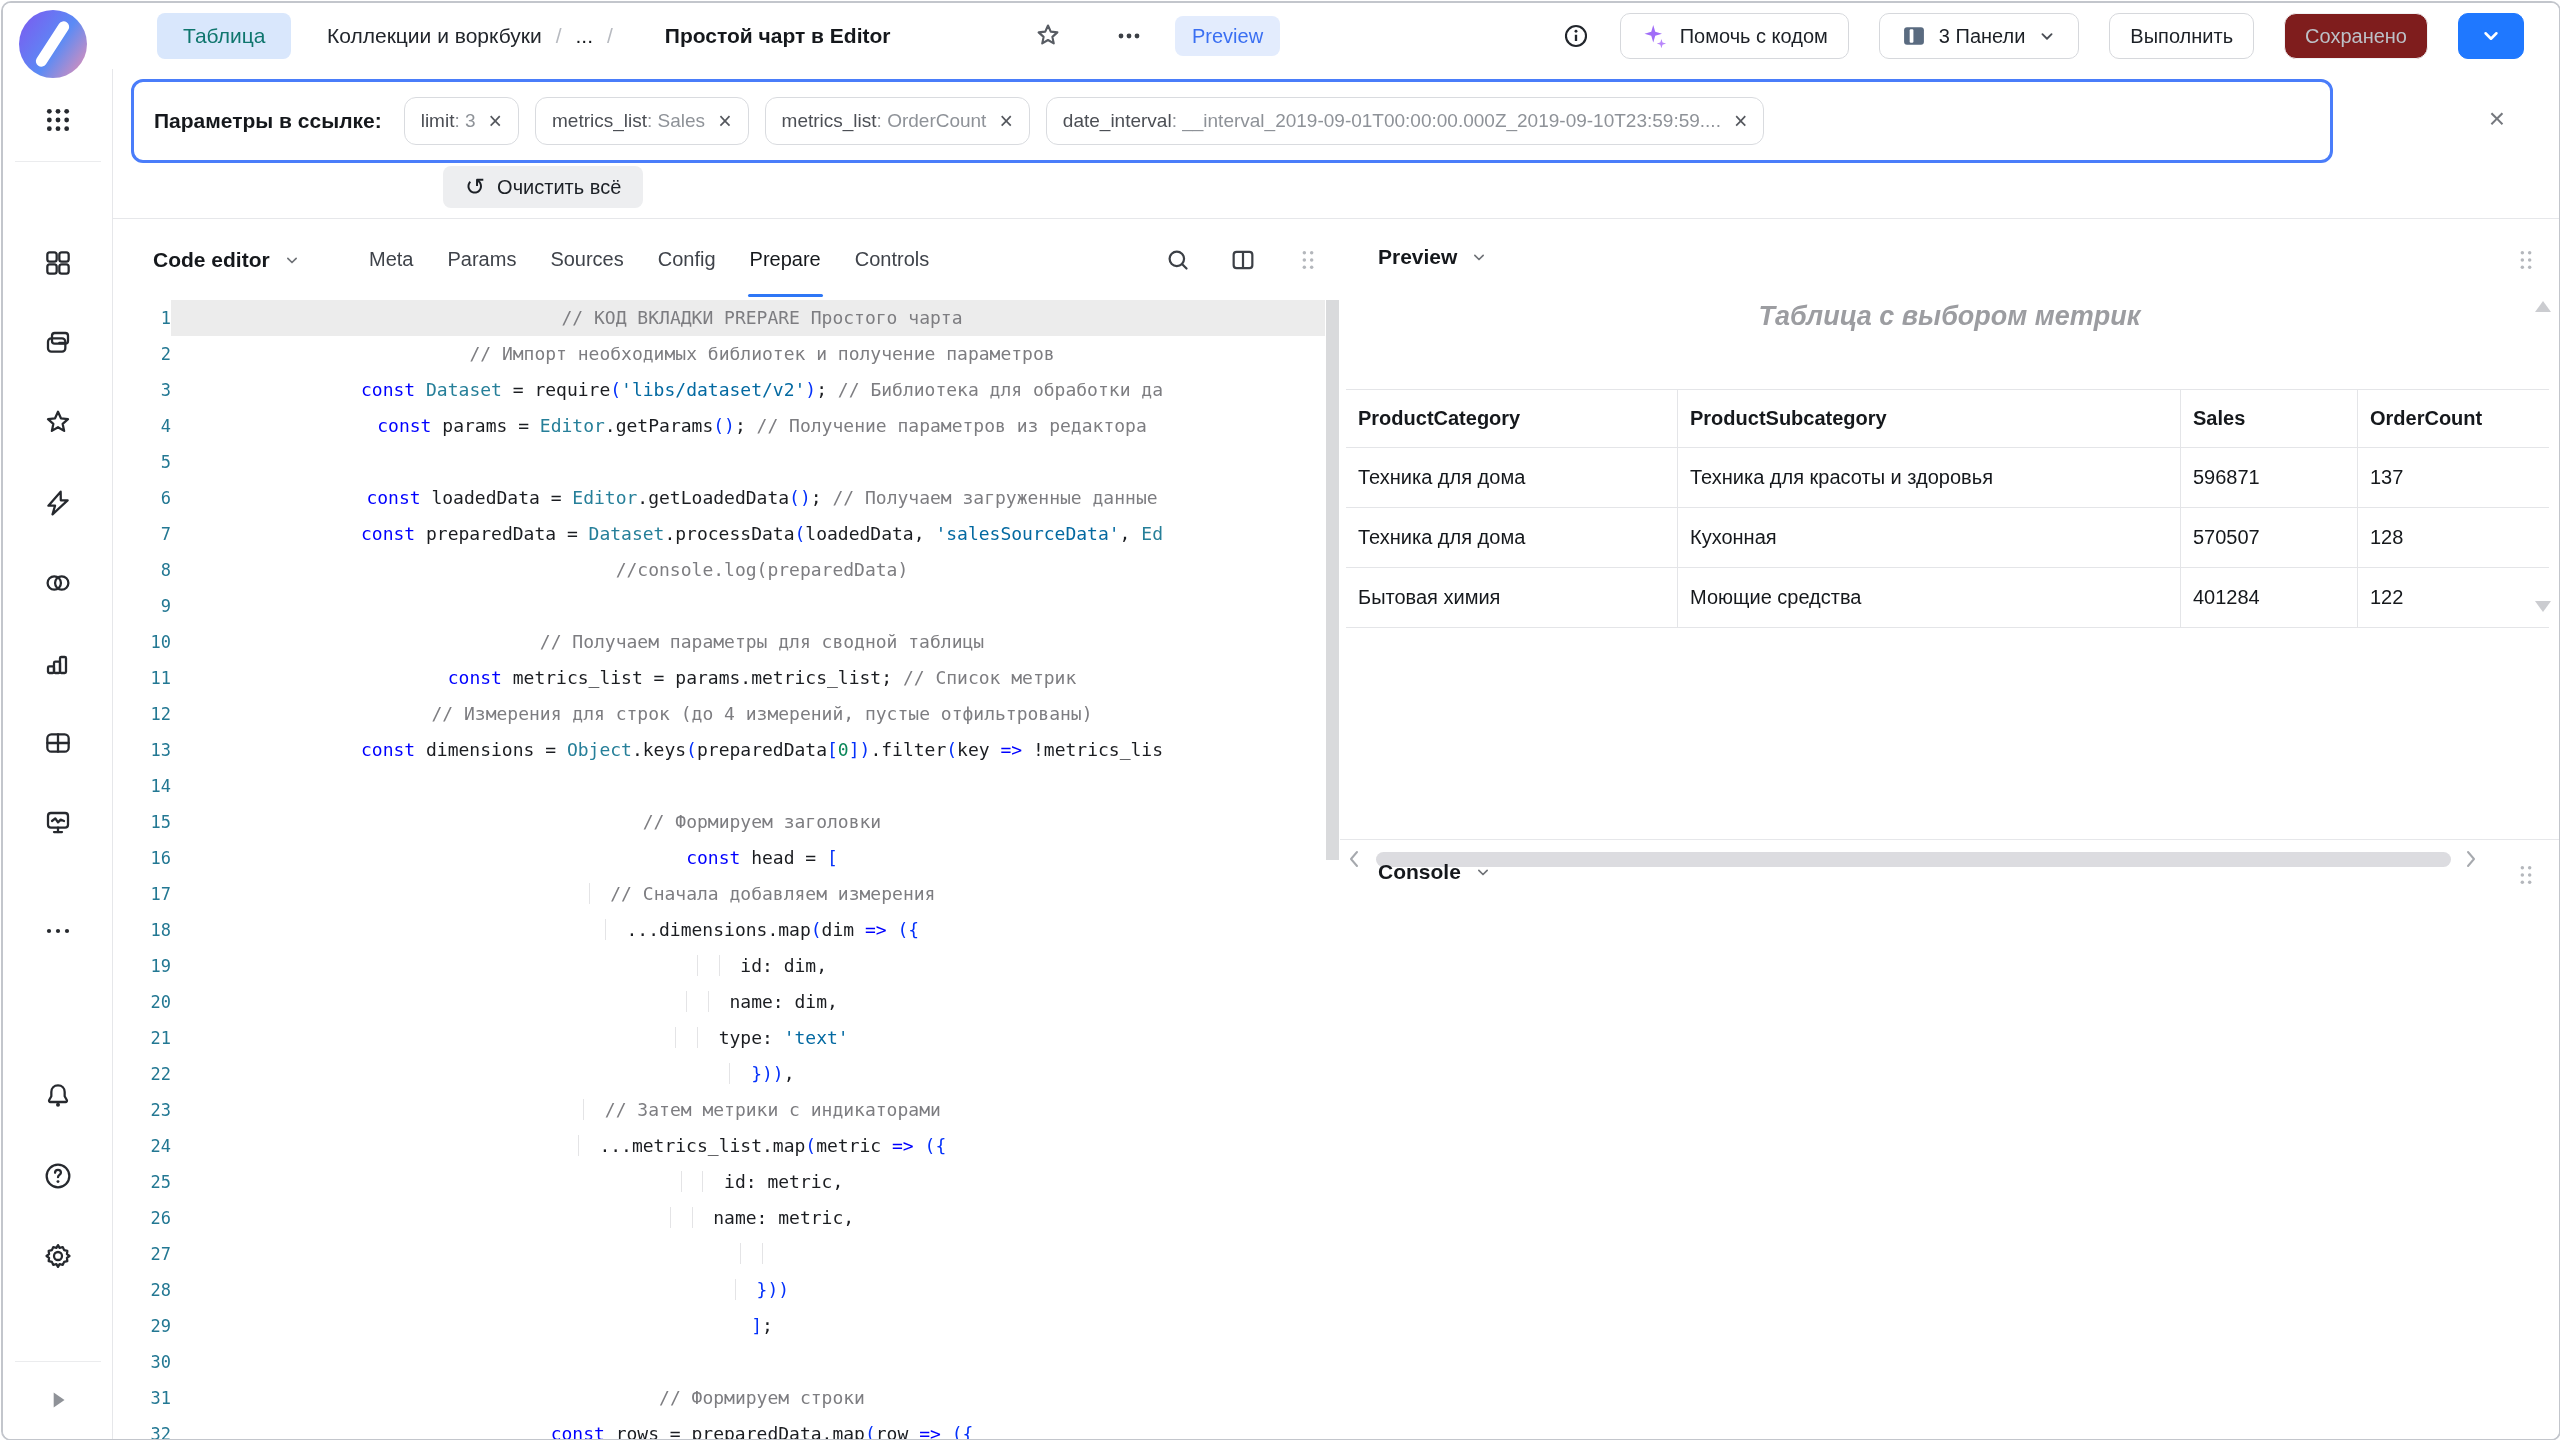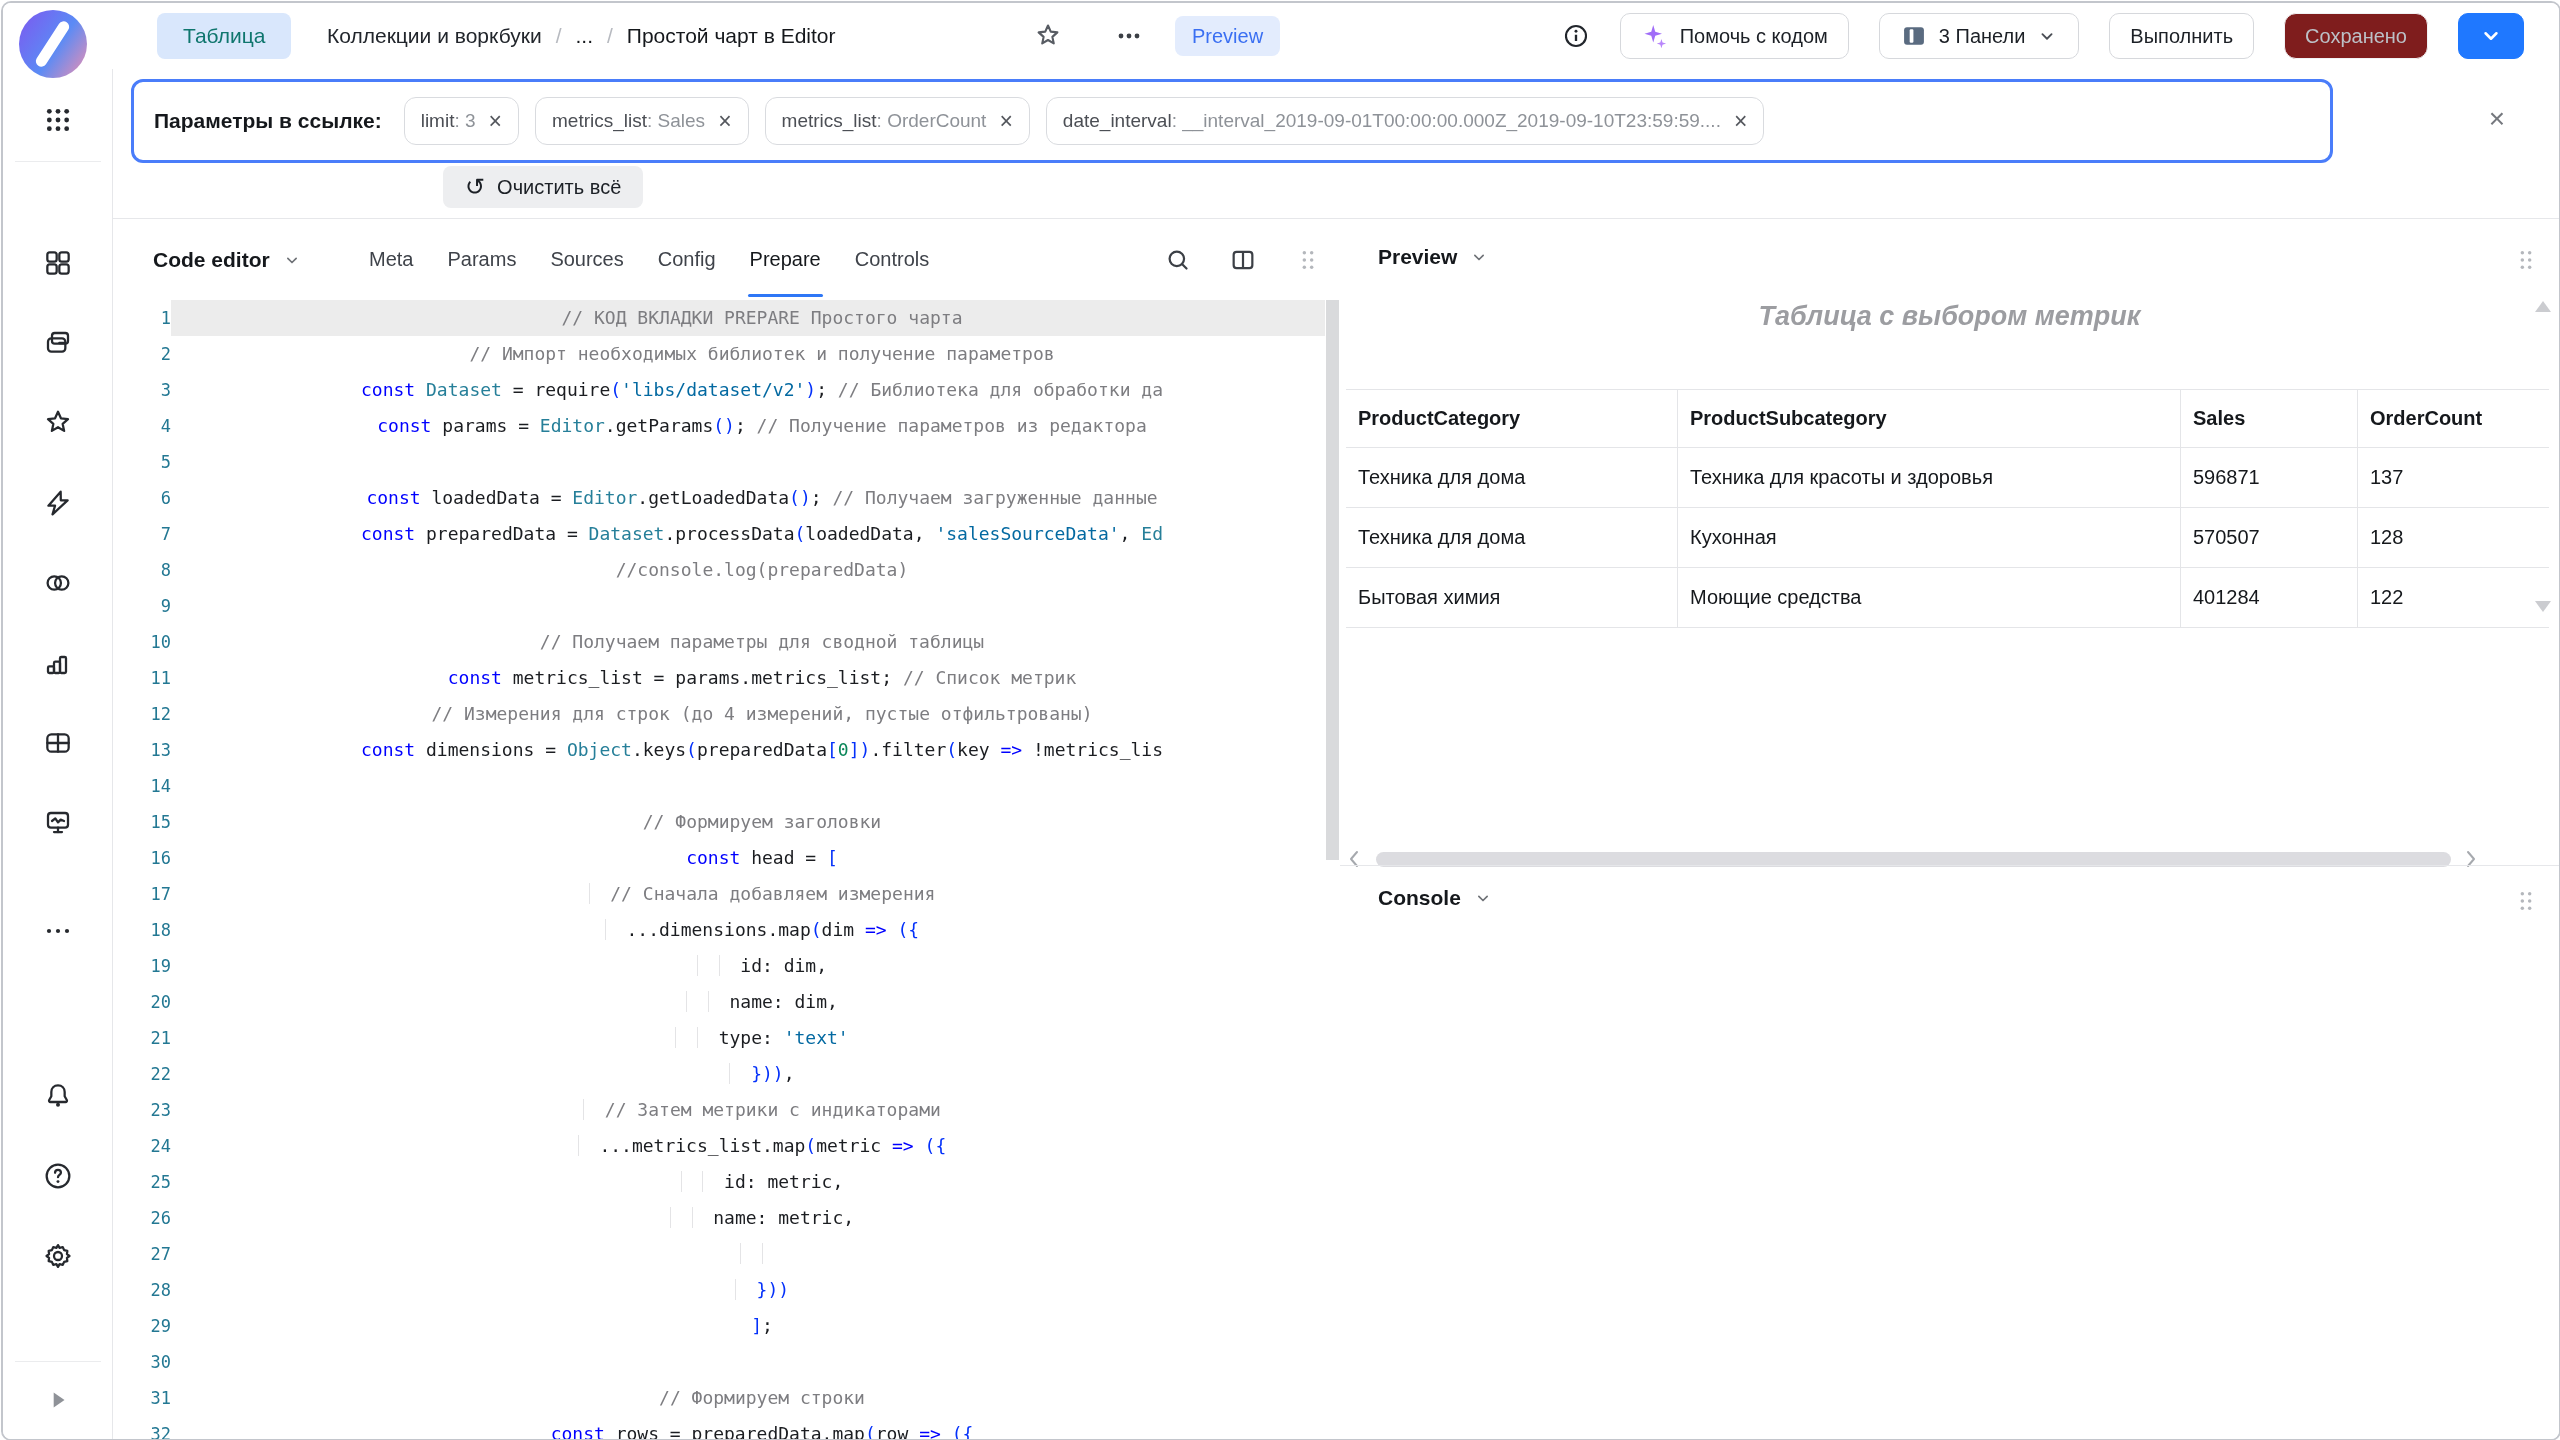--- a/index.html
+++ b/index.html
@@ -16,21 +16,21 @@
     border-radius:7px;transform:rotate(33deg);}
   .sb-item{position:absolute;left:33px;width:44px;height:44px;display:flex;align-items:center;
     justify-content:center;border-radius:8px;cursor:pointer;}
   .sb-div{position:absolute;left:12px;right:12px;height:1px;background:#ebecee;}
   
   .topbar{position:absolute;left:110px;right:0;top:0;height:66px;border-bottom:1px solid #e6e7ea;background:#fff;}
   .tab-chip{position:absolute;left:44px;top:10px;height:46px;padding:0 26px;background:#d9e7fc;
     border-radius:8px;display:flex;align-items:center;font-size:21px;color:#0f766e;}
   .crumbs{position:absolute;left:214px;top:0;height:66px;display:flex;align-items:center;gap:14px;font-size:21px;}
   .crumb-sep{color:#b7bac0;}
-  .crumb-cur{font-weight:normal;}
+  .crumb-cur{font-weight:bold;margin-left:38px;}
   .tb-ico{position:absolute;top:18px;display:flex;align-items:center;justify-content:center;cursor:pointer;}
   .badge{position:absolute;left:1062px;top:13px;height:40px;padding:0 17px;background:#e3ecfd;border-radius:8px;
     display:flex;align-items:center;font-size:20px;color:#3a6ff2;cursor:pointer;}
   .tb-right{position:absolute;right:35px;top:0;height:66px;display:flex;align-items:center;gap:30px;}
   .btn{height:46px;border:1px solid #d6d8dc;border-radius:10px;background:#fff;display:flex;align-items:center;
     gap:11px;padding:0 20px;font-size:20px;color:#1c2026;cursor:pointer;white-space:nowrap;}
   .btn.saved{background:#7f1d1d;border-color:#f1f2f4;color:#bcc0c6;border-radius:12px;}
   .btn.blue{background:#1f78ff;border-color:#1f78ff;width:66px;padding:0;justify-content:center;}
   
   .pzone{position:absolute;left:110px;right:0;top:66px;height:149px;background:#fff;}
@@ -82,21 +82,21 @@
     border-top:1px solid #e4e5e8;border-bottom:1px solid #e4e5e8;}
   .pv-table td{height:59px;font-size:20px;font-weight:normal;text-align:left;padding:0 0 0 12px;
     border-bottom:1px solid #e4e5e8;}
   .pv-table th+th,.pv-table td+td{border-left:1px solid #e4e5e8;}
   .hscroll{position:absolute;left:0;right:0;top:628px;height:24px;}
   .hscroll .thumb{position:absolute;left:36px;right:108px;top:5px;height:15px;border-radius:8px;background:#dcdce0;cursor:pointer;}
   .hs-arrow{position:absolute;top:1px;width:20px;height:22px;display:flex;align-items:center;justify-content:center;cursor:pointer;}
   .tri{width:0;height:0;position:absolute;right:8px;cursor:pointer;}
   .tri.up{border-left:8px solid transparent;border-right:8px solid transparent;border-bottom:11px solid #cbccd0;top:82px;}
   .tri.down{border-left:8px solid transparent;border-right:8px solid transparent;border-top:11px solid #cbccd0;top:382px;}
-  .console{position:absolute;left:0;right:0;top:620px;bottom:0;border-top:1px solid #e6e7ea;margin-top:26px;}
+  .console{position:absolute;left:0;right:0;top:620px;bottom:0;border-top:1px solid #e6e7ea;}
 </style>
 </head>
 <body>
 
 <div class="window">
 
   <aside class="sidebar">
     <div class="logo"></div>
     <div id="sb-slot">
         <div class="sb-item" style="top: 95px;">

